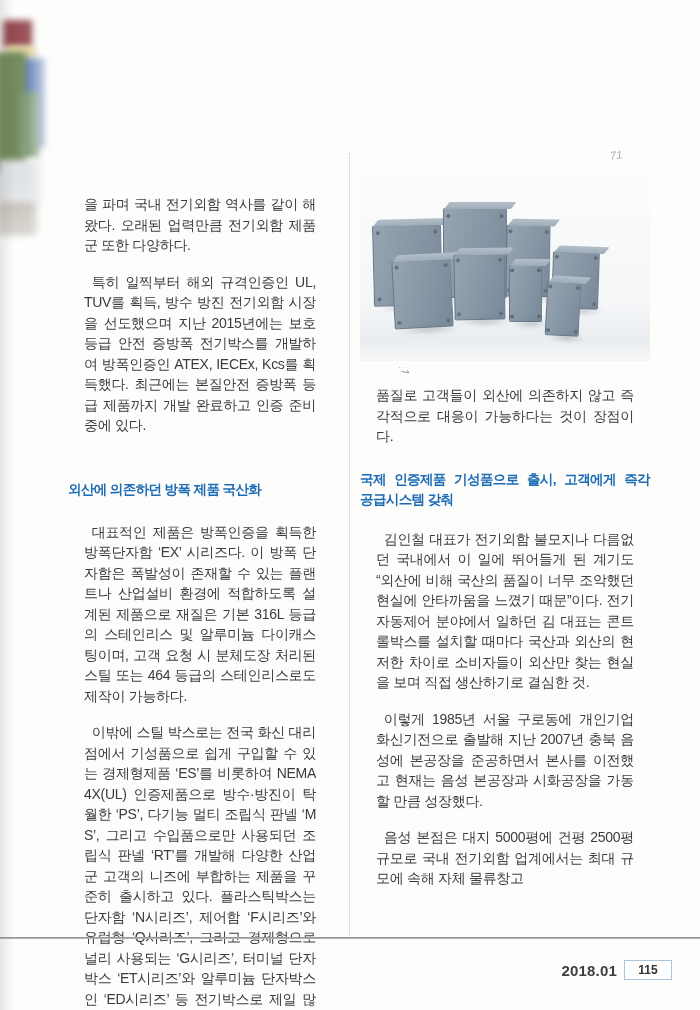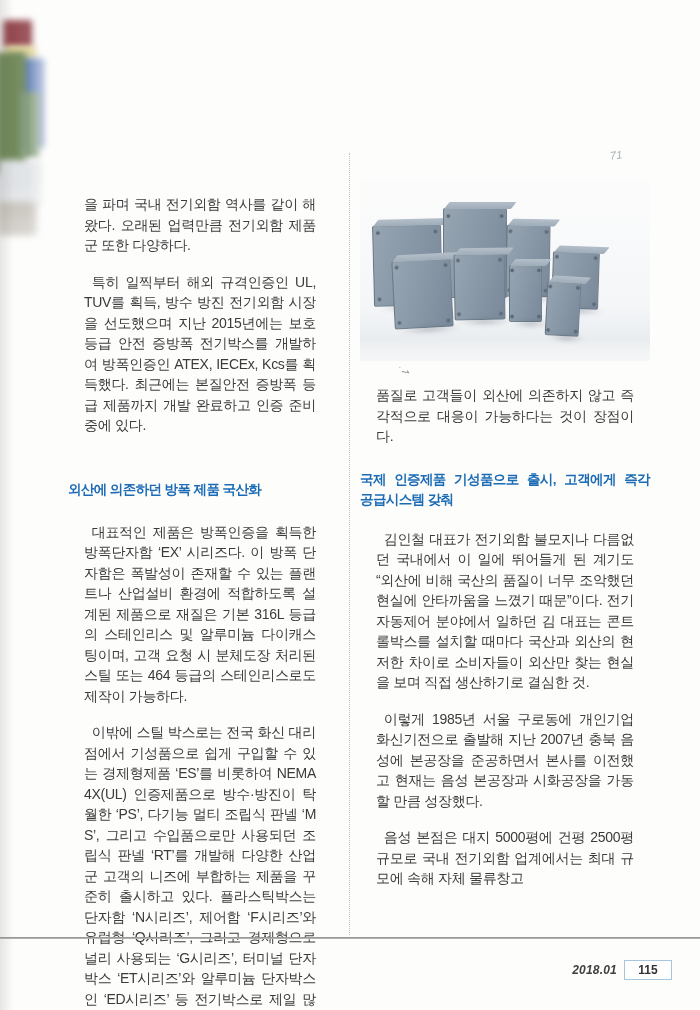--- a/index.html
+++ b/index.html
@@ -41,21 +41,21 @@
            letter-spacing:-0.6px; line-height:20px; word-break:keep-all;}
   .col-left  .heading{margin-top:44px; margin-bottom:22px;}
   .col-right .heading{margin-top:23px; margin-bottom:19px;}
   
   .divider{position:absolute; left:349px; top:153px; height:782px; width:0;
            border-left:1px dotted #c3c3c3;}
   .footer-rule{position:absolute; left:0; top:937px; width:700px; height:2px;
                background:linear-gradient(#8d8d8d,#bdbdbd);}
   
   .footer{position:absolute; top:960px; right:28px; display:flex; align-items:center; gap:7px;}
-  .issue{font-size:12px; font-weight:bold; color:#3f3f3f; letter-spacing:0.2px;font-style:italic;}
+  .issue{font-size:15px; font-weight:bold; color:#3f3f3f; letter-spacing:0.2px;}
   .pagebox{display:inline-block; min-width:26px; padding:2px 10px; text-align:center;
            border:1px solid #a5c6dd; background:#fff; font-size:12px; font-weight:bold; color:#333;}
   
   .photo{position:relative; width:290px; height:183px; margin-bottom:24px;
          background:linear-gradient(#fcfcfc 0%, #f4f6f8 70%, #eaedf0 88%, #f6f7f8 100%);}
   .box{position:absolute;
        background:
          radial-gradient(circle at 7% 8%,  #5d6b79 1.3px, rgba(0,0,0,0) 2.4px),
          radial-gradient(circle at 93% 8%, #5d6b79 1.3px, rgba(0,0,0,0) 2.4px),
          radial-gradient(circle at 7% 92%, #5d6b79 1.3px, rgba(0,0,0,0) 2.4px),

